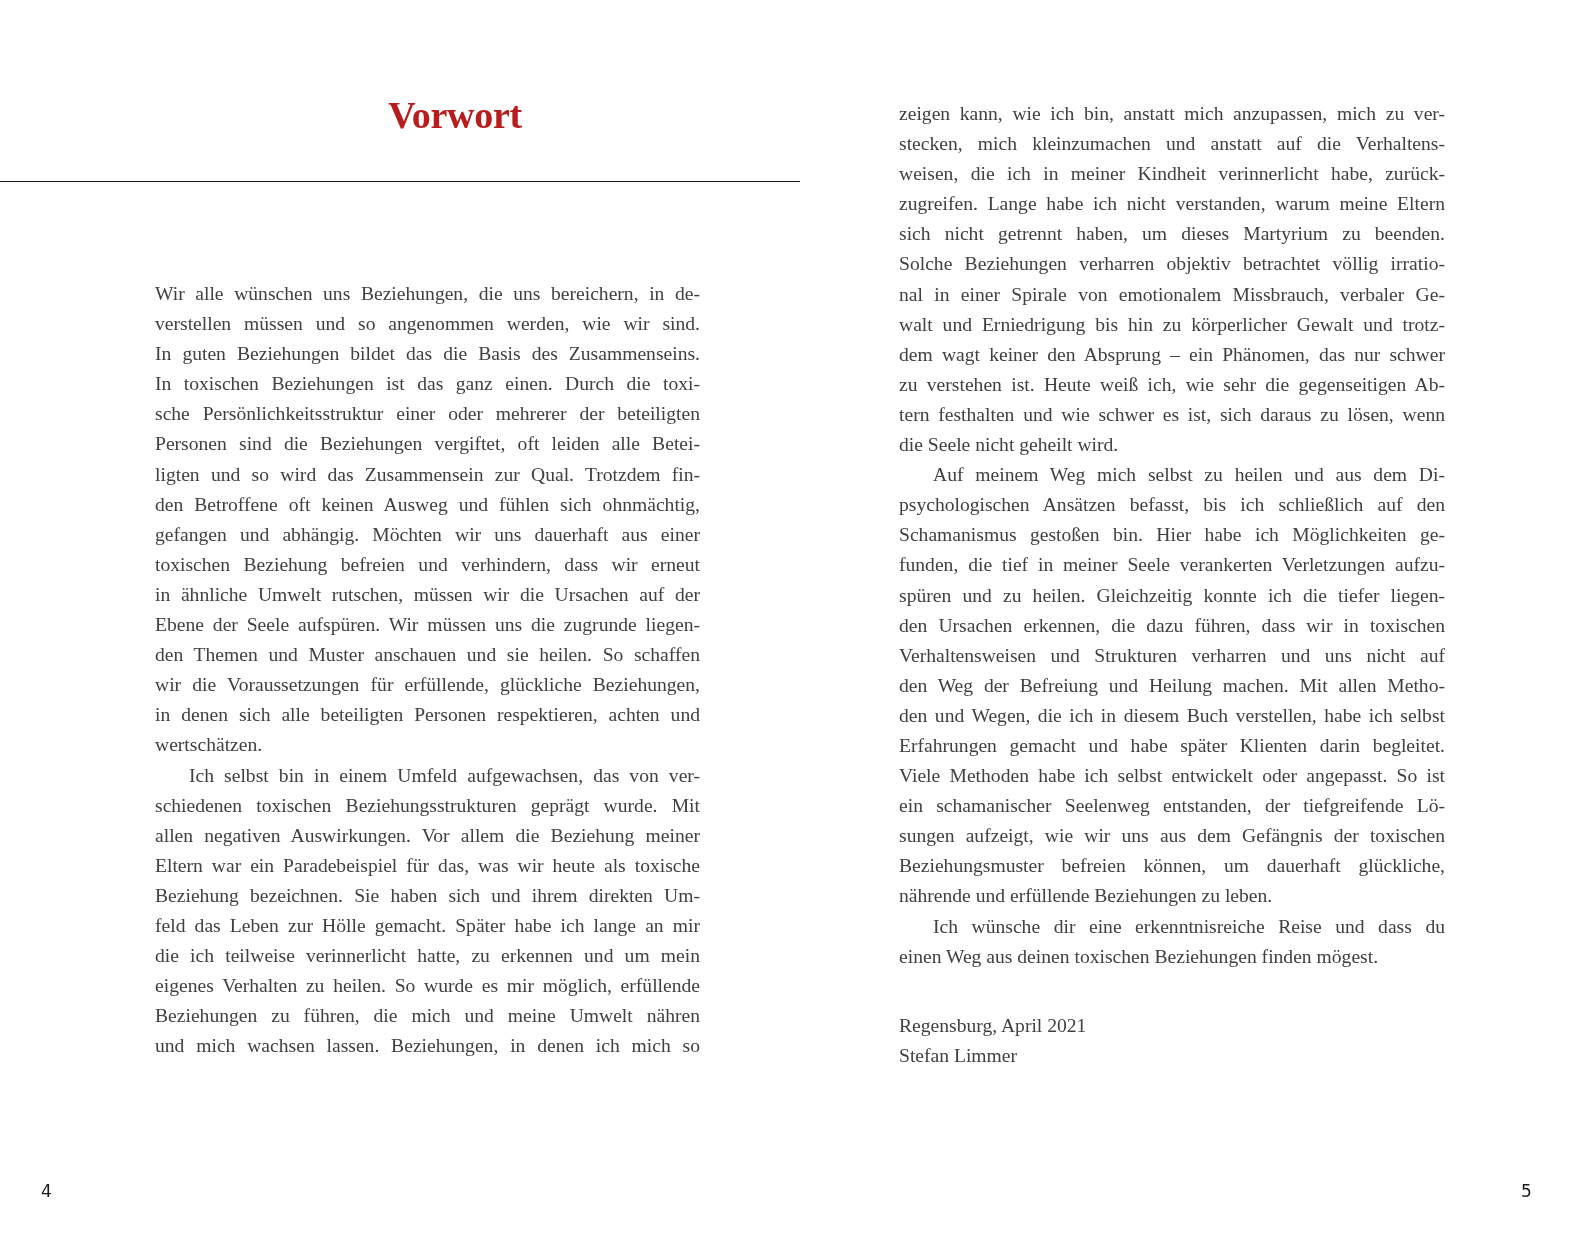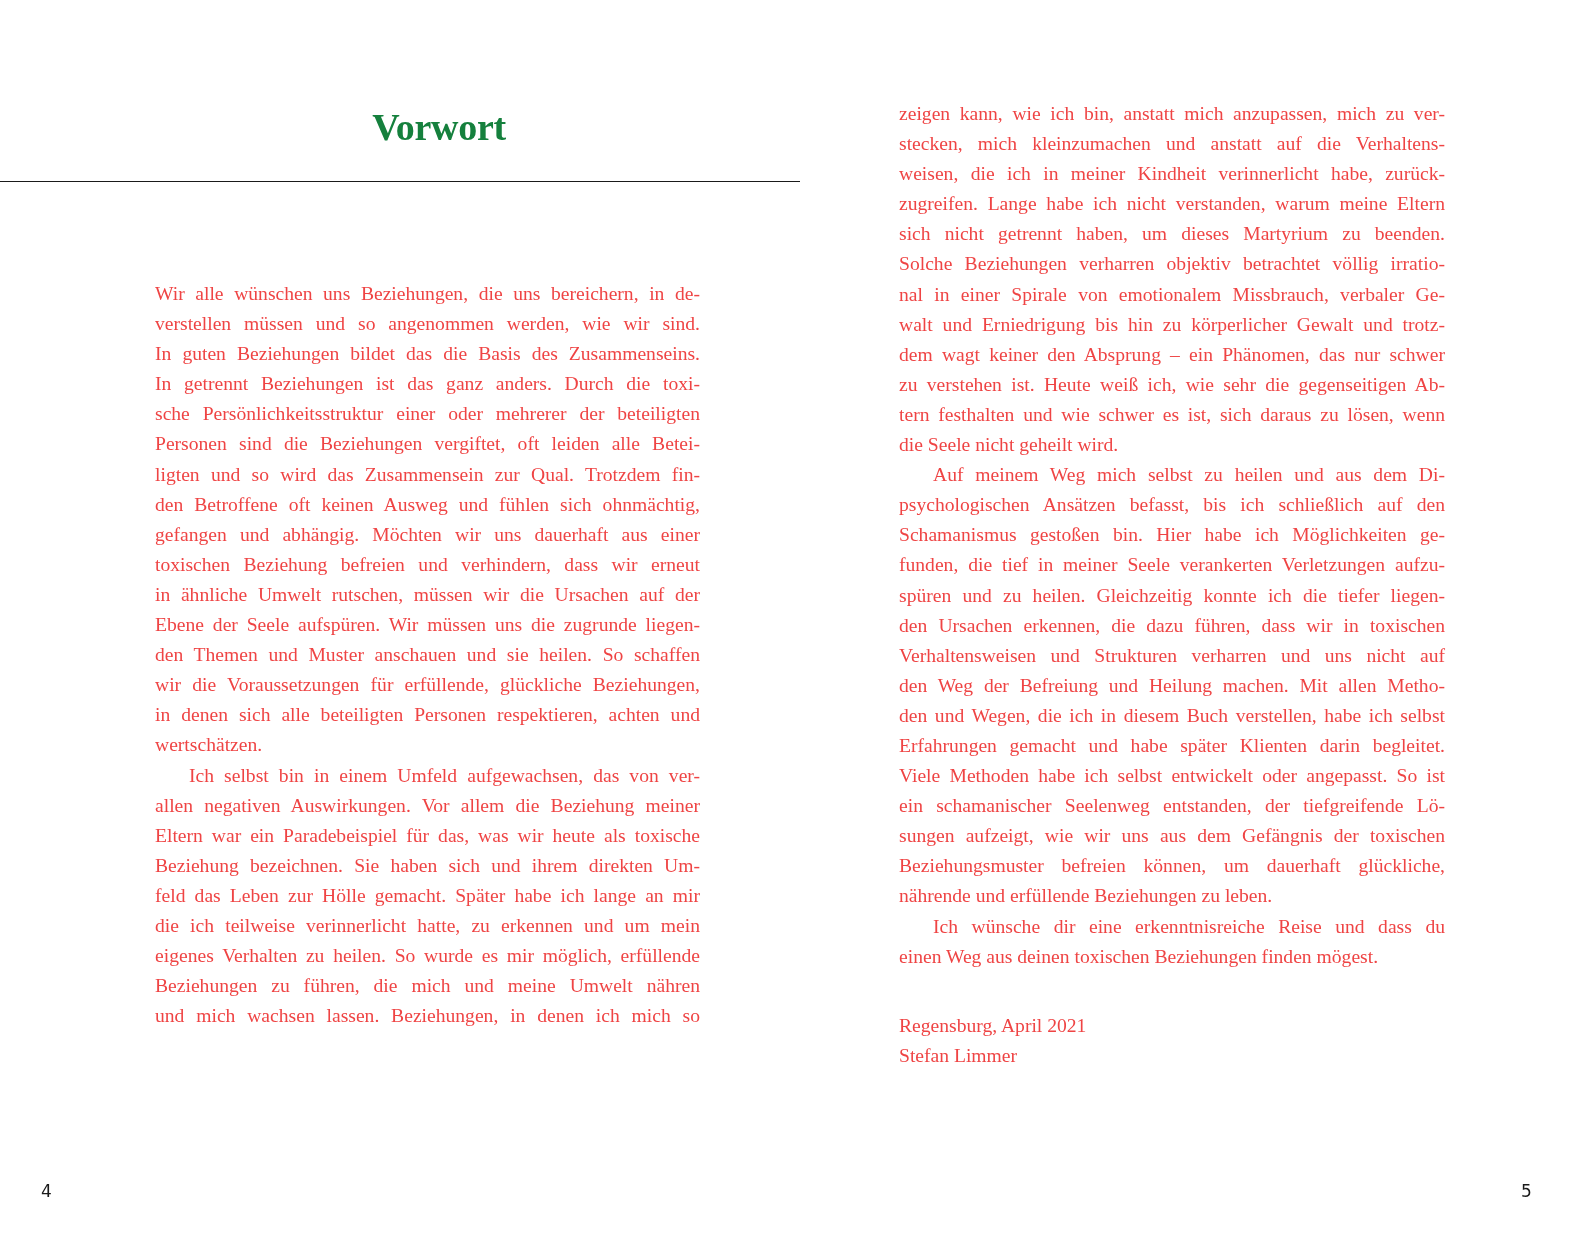--- a/index.html
+++ b/index.html
@@ -26,37 +26,38 @@
     .chapter-title {
       position: absolute;
       left: 0;
       width: 854px;
       top: 92px;
       text-align: center;
       font-family: "Liberation Serif", "DejaVu Serif", serif;
       font-weight: bold;
       font-size: 38px;
       line-height: 46px;
-      color: #15803d;
-      margin: 12px;
+      color: #b91c1c;
+      margin: 0;
       letter-spacing: -0.3px;
+      padding-left: 28px;
     }
     .title-rule {
       position: absolute;
       left: 0;
       top: 181px;
       width: 800px;
       height: 0;
       border-top: 1.5px solid #1a1a1a;
     }
     .column {
       position: absolute;
       font-size: 19.6px;
       line-height: 30.1px;
-      color: #ef4444;
+      color: #404040;
     }
     .col-left { left: 155px; top: 279px; width: 545px; }
     .col-right { left: 102px; top: 99px; width: 546px; }
 
     .line {
       display: block;
       height: 30.1px;
       white-space: nowrap;
       text-align: justify;
       text-align-last: justify;
@@ -92,36 +93,37 @@
 
 <div class="page page-left">
   <h1 class="chapter-title">Vorwort</h1>
   <div class="title-rule"></div>
 
   <div class="column col-left">
     <div class="paragraph">
       <span class="line">Wir alle wünschen uns Beziehungen, die uns bereichern, in de-</span>
       <span class="line">verstellen müssen und so angenommen werden, wie wir sind.</span>
       <span class="line">In guten Beziehungen bildet das die Basis des Zusammenseins.</span>
-      <span class="line">In getrennt Beziehungen ist das ganz anders. Durch die toxi-</span>
+      <span class="line">In toxischen Beziehungen ist das ganz einen. Durch die toxi-</span>
       <span class="line">sche Persönlichkeitsstruktur einer oder mehrerer der beteiligten</span>
       <span class="line">Personen sind die Beziehungen vergiftet, oft leiden alle Betei-</span>
       <span class="line">ligten und so wird das Zusammensein zur Qual. Trotzdem fin-</span>
       <span class="line">den Betroffene oft keinen Ausweg und fühlen sich ohnmächtig,</span>
       <span class="line">gefangen und abhängig. Möchten wir uns dauerhaft aus einer</span>
       <span class="line">toxischen Beziehung befreien und verhindern, dass wir erneut</span>
       <span class="line">in ähnliche Umwelt rutschen, müssen wir die Ursachen auf der</span>
       <span class="line">Ebene der Seele aufspüren. Wir müssen uns die zugrunde liegen-</span>
       <span class="line">den Themen und Muster anschauen und sie heilen. So schaffen</span>
       <span class="line">wir die Voraussetzungen für erfüllende, glückliche Beziehungen,</span>
       <span class="line">in denen sich alle beteiligten Personen respektieren, achten und</span>
       <span class="line last">wertschätzen.</span>
     </div>
     <div class="paragraph">
       <span class="line indent">Ich selbst bin in einem Umfeld aufgewachsen, das von ver-</span>
+      <span class="line">schiedenen toxischen Beziehungsstrukturen geprägt wurde. Mit</span>
       <span class="line">allen negativen Auswirkungen. Vor allem die Beziehung meiner</span>
       <span class="line">Eltern war ein Paradebeispiel für das, was wir heute als toxische</span>
       <span class="line">Beziehung bezeichnen. Sie haben sich und ihrem direkten Um-</span>
       <span class="line">feld das Leben zur Hölle gemacht. Später habe ich lange an mir</span>
       <span class="line">die ich teilweise verinnerlicht hatte, zu erkennen und um mein</span>
       <span class="line">eigenes Verhalten zu heilen. So wurde es mir möglich, erfüllende</span>
       <span class="line">Beziehungen zu führen, die mich und meine Umwelt nähren</span>
       <span class="line">und mich wachsen lassen. Beziehungen, in denen ich mich so</span>
     </div>
   </div>

